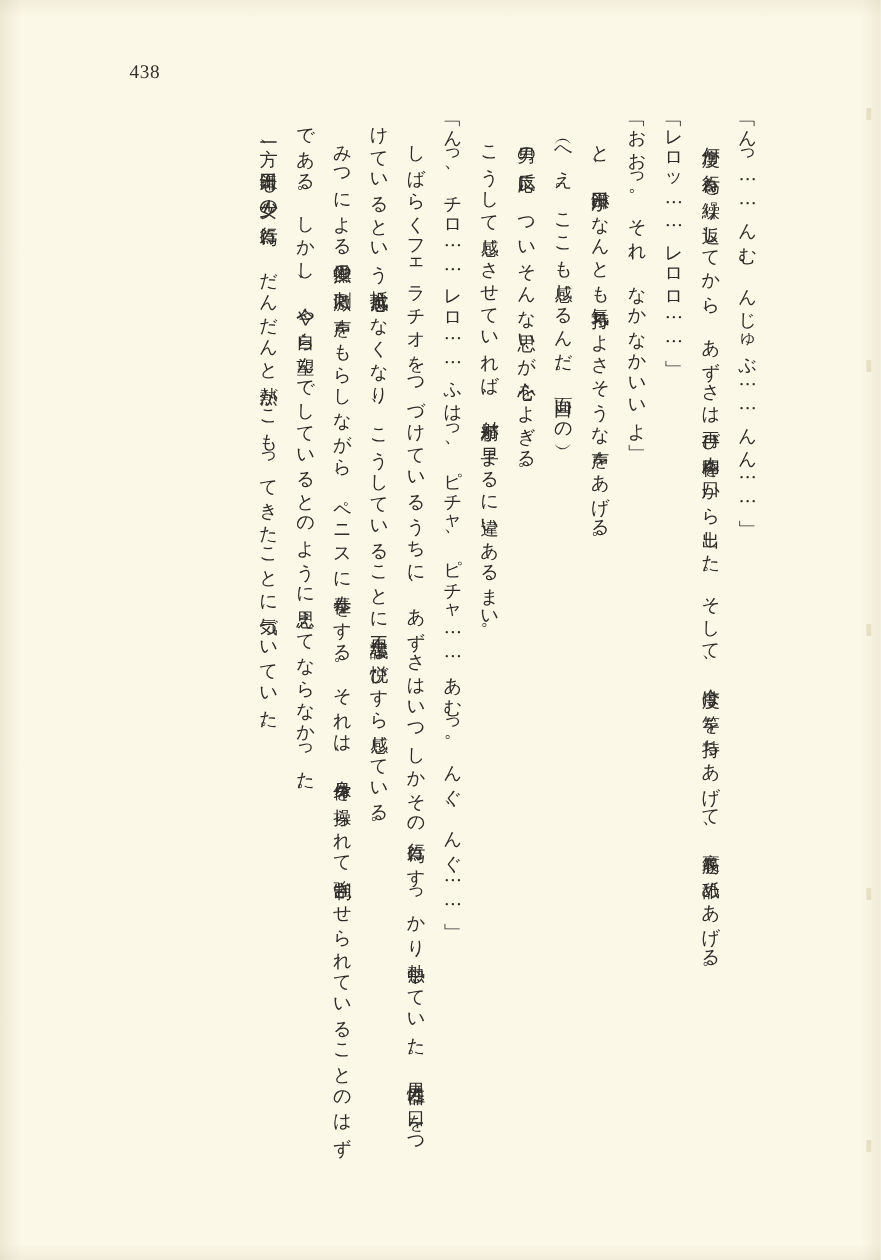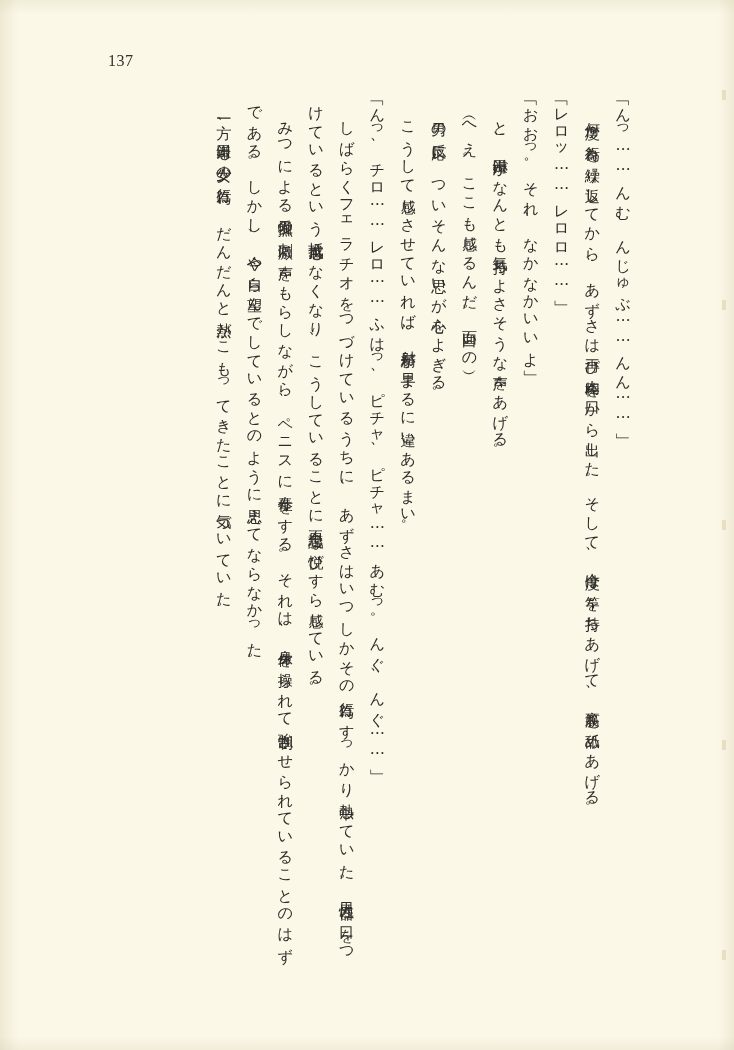--- a/index.html
+++ b/index.html
@@ -81,21 +81,21 @@
 <body>
 
 <div class="page">
 
   <div class="mark m1"></div>
   <div class="mark m2"></div>
   <div class="mark m3"></div>
   <div class="mark m4"></div>
   <div class="mark m5"></div>
 
-  <div class="page-number">137</div>
+  <div class="page-number">438</div>
 
   <div class="body-text">
     <p>「んっ……んむ、んじゅぶ……んん……」</p>
     <p class="indent">何度か行為を繰り返してから、あずさは再び肉棒を口から出した。そして、今度は竿を持ちあげて、裏筋を舐めあげる。</p>
     <p>「レロッ……レロロ……」</p>
     <p>「おおっ。それ、なかなかいいよ」</p>
     <p class="indent">と、鎌田がなんとも気持ちよさそうな声をあげる。</p>
     <p class="indent">（へえ。ここも感じるんだ。面白いの）</p>
     <p class="indent">男の反応に、ついそんな思いが心をよぎる。</p>
     <p class="indent">こうして感じさせていれば、射精が早まるに違いあるまい。</p>

